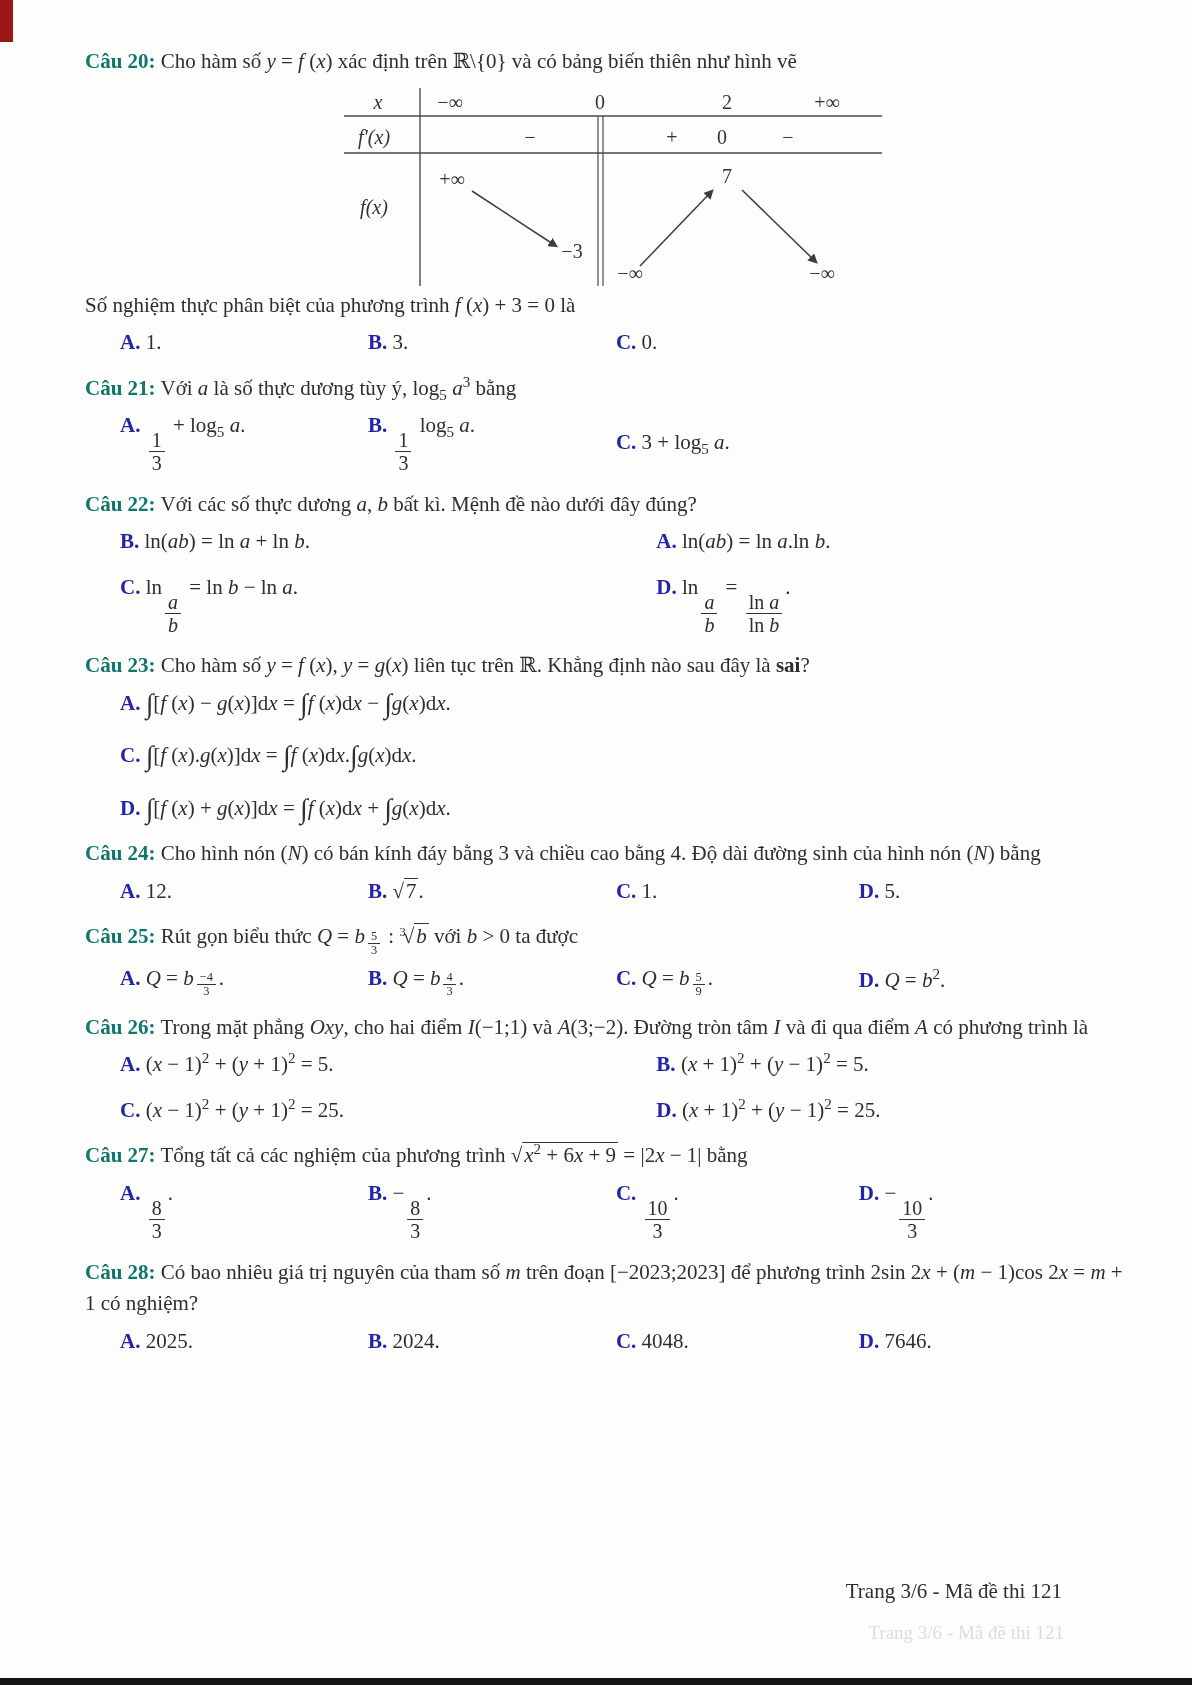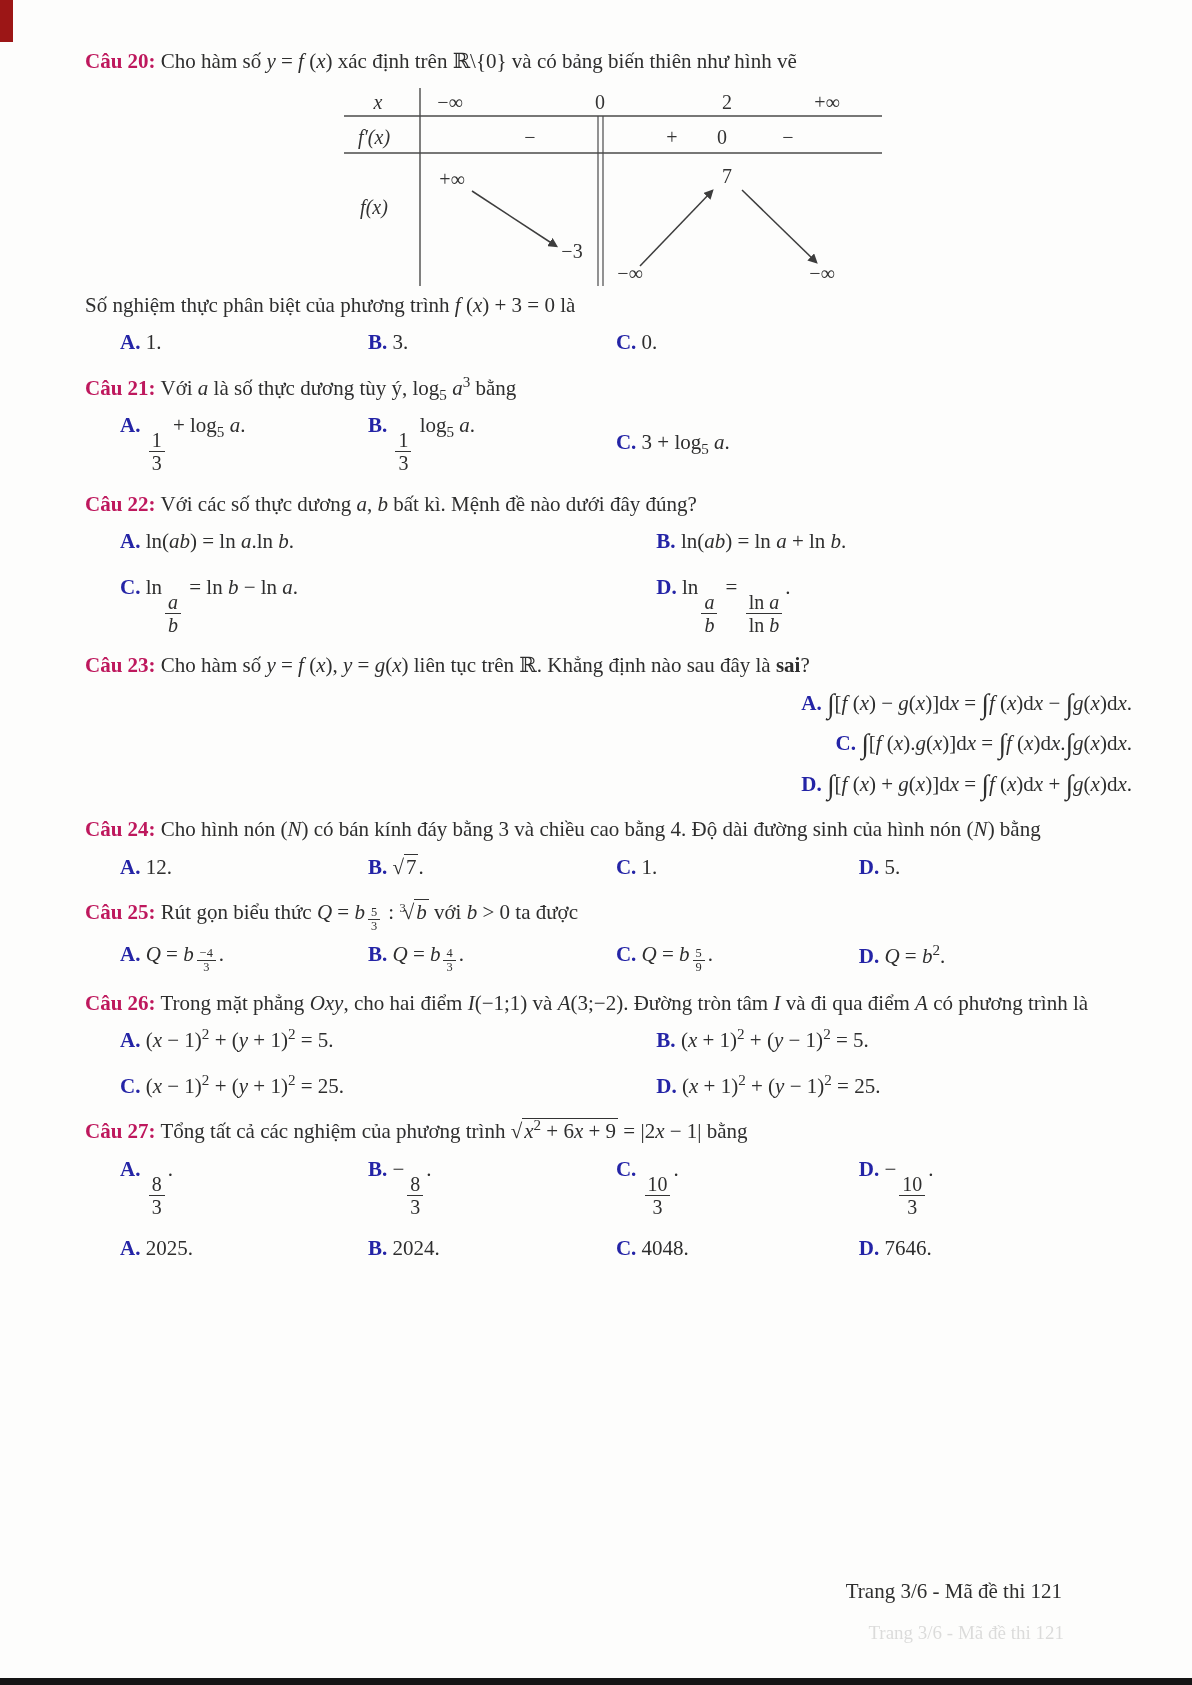--- a/index.html
+++ b/index.html
@@ -7,26 +7,26 @@
     position:relative;width:1192px;height:1685px;margin:0 auto;
     background:#fdfdfc;overflow:hidden;
     font-family:"Liberation Serif","DejaVu Serif",serif;
     font-size:21px;color:#2e2e2e;line-height:1.5;
   }
   .corner-mark{position:absolute;top:0;left:0;width:13px;height:42px;background:#9c1616;}
   .bottom-bar{position:absolute;bottom:0;left:0;width:100%;height:7px;background:#151515;}
   .content{position:absolute;left:85px;right:60px;top:46px;}
   .q{margin-bottom:10px;}
   .stem{margin:0 0 6px 0;}
-  .qlabel{color:#be185d;font-weight:bold;}
+  .qlabel{color:#0f766e;font-weight:bold;}
   .olet{color:#2424a6;font-weight:bold;}
   .opts{padding-left:35px;margin:2px 0 14px 0;display:grid;align-items:center;}
   .opts4{grid-template-columns:24.5% 24.5% 24% 27%;}
   .opts2{grid-template-columns:53% 47%;row-gap:14px;}
-  .opts1{grid-template-columns:100%;row-gap:9px;text-align:right;}
+  .opts1{grid-template-columns:100%;row-gap:21px;}
   .opt{white-space:nowrap;}
   
   i{font-style:italic;}
   sup{font-size:0.72em;line-height:0;}
   sub{font-size:0.72em;line-height:0;}
   .frac{display:inline-flex;flex-direction:column;text-align:center;vertical-align:-0.75em;line-height:1.12;margin:0 3px;font-size:0.95em;}
   .frac .fn{display:block;padding:0 3px;}
   .frac .fd{display:block;border-top:1.4px solid #333;padding:0 3px;}
   sup .frac{font-size:0.82em;vertical-align:-0.35em;line-height:1.05;}
   .sqrt{white-space:nowrap;}
@@ -110,22 +110,22 @@
                 <span class="fn">1</span>
                 <span class="fd">3</span>
               </span> log<sub>5</sub> <i>a</i>.</span></span>
         <span class="opt"><span class="olet">C.</span> <span>3 + log<sub>5</sub> <i>a</i>.</span></span>
       </div>
     </div>
 
     <div class="q">
       <p class="stem"><span class="qlabel">Câu 22:</span> <span>Với các số thực dương <i>a</i>, <i>b</i> bất kì. Mệnh đề nào dưới đây đúng?</span></p>
       <div class="opts opts2">
+        <span class="opt"><span class="olet">B.</span> <span>ln(<i>ab</i>) = ln <i>a</i> + ln <i>b</i>.</span></span>
         <span class="opt"><span class="olet">A.</span> <span>ln(<i>ab</i>) = ln <i>a</i>.ln <i>b</i>.</span></span>
-        <span class="opt"><span class="olet">B.</span> <span>ln(<i>ab</i>) = ln <i>a</i> + ln <i>b</i>.</span></span>
         <span class="opt"><span class="olet">C.</span> <span>ln<span class="frac">
                 <span class="fn"><i>a</i></span>
                 <span class="fd"><i>b</i></span>
               </span> = ln <i>b</i> − ln <i>a</i>.</span></span>
         <span class="opt"><span class="olet">D.</span> <span>ln<span class="frac">
                 <span class="fn"><i>a</i></span>
                 <span class="fd"><i>b</i></span>
               </span> = <span class="frac">
                 <span class="fn">ln <i>a</i></span>
                 <span class="fd">ln <i>b</i></span>
@@ -200,20 +200,21 @@
                 <span class="fd">3</span>
               </span>.</span></span>
         <span class="opt"><span class="olet">D.</span> <span>−<span class="frac">
                 <span class="fn">10</span>
                 <span class="fd">3</span>
               </span>.</span></span>
       </div>
     </div>
 
     <div class="q">
+      <p class="stem"><span class="qlabel">Câu 28:</span> <span>Có bao nhiêu giá trị nguyên của tham số <i>m</i> trên đoạn [−2023;2023] để phương trình 2sin 2<i>x</i> + (<i>m</i> − 1)cos 2<i>x</i> = <i>m</i> + 1 có nghiệm?</span></p>
       <div class="opts opts4">
         <span class="opt"><span class="olet">A.</span> <span>2025.</span></span>
         <span class="opt"><span class="olet">B.</span> <span>2024.</span></span>
         <span class="opt"><span class="olet">C.</span> <span>4048.</span></span>
         <span class="opt"><span class="olet">D.</span> <span>7646.</span></span>
       </div>
     </div>
 
   </div>
 

